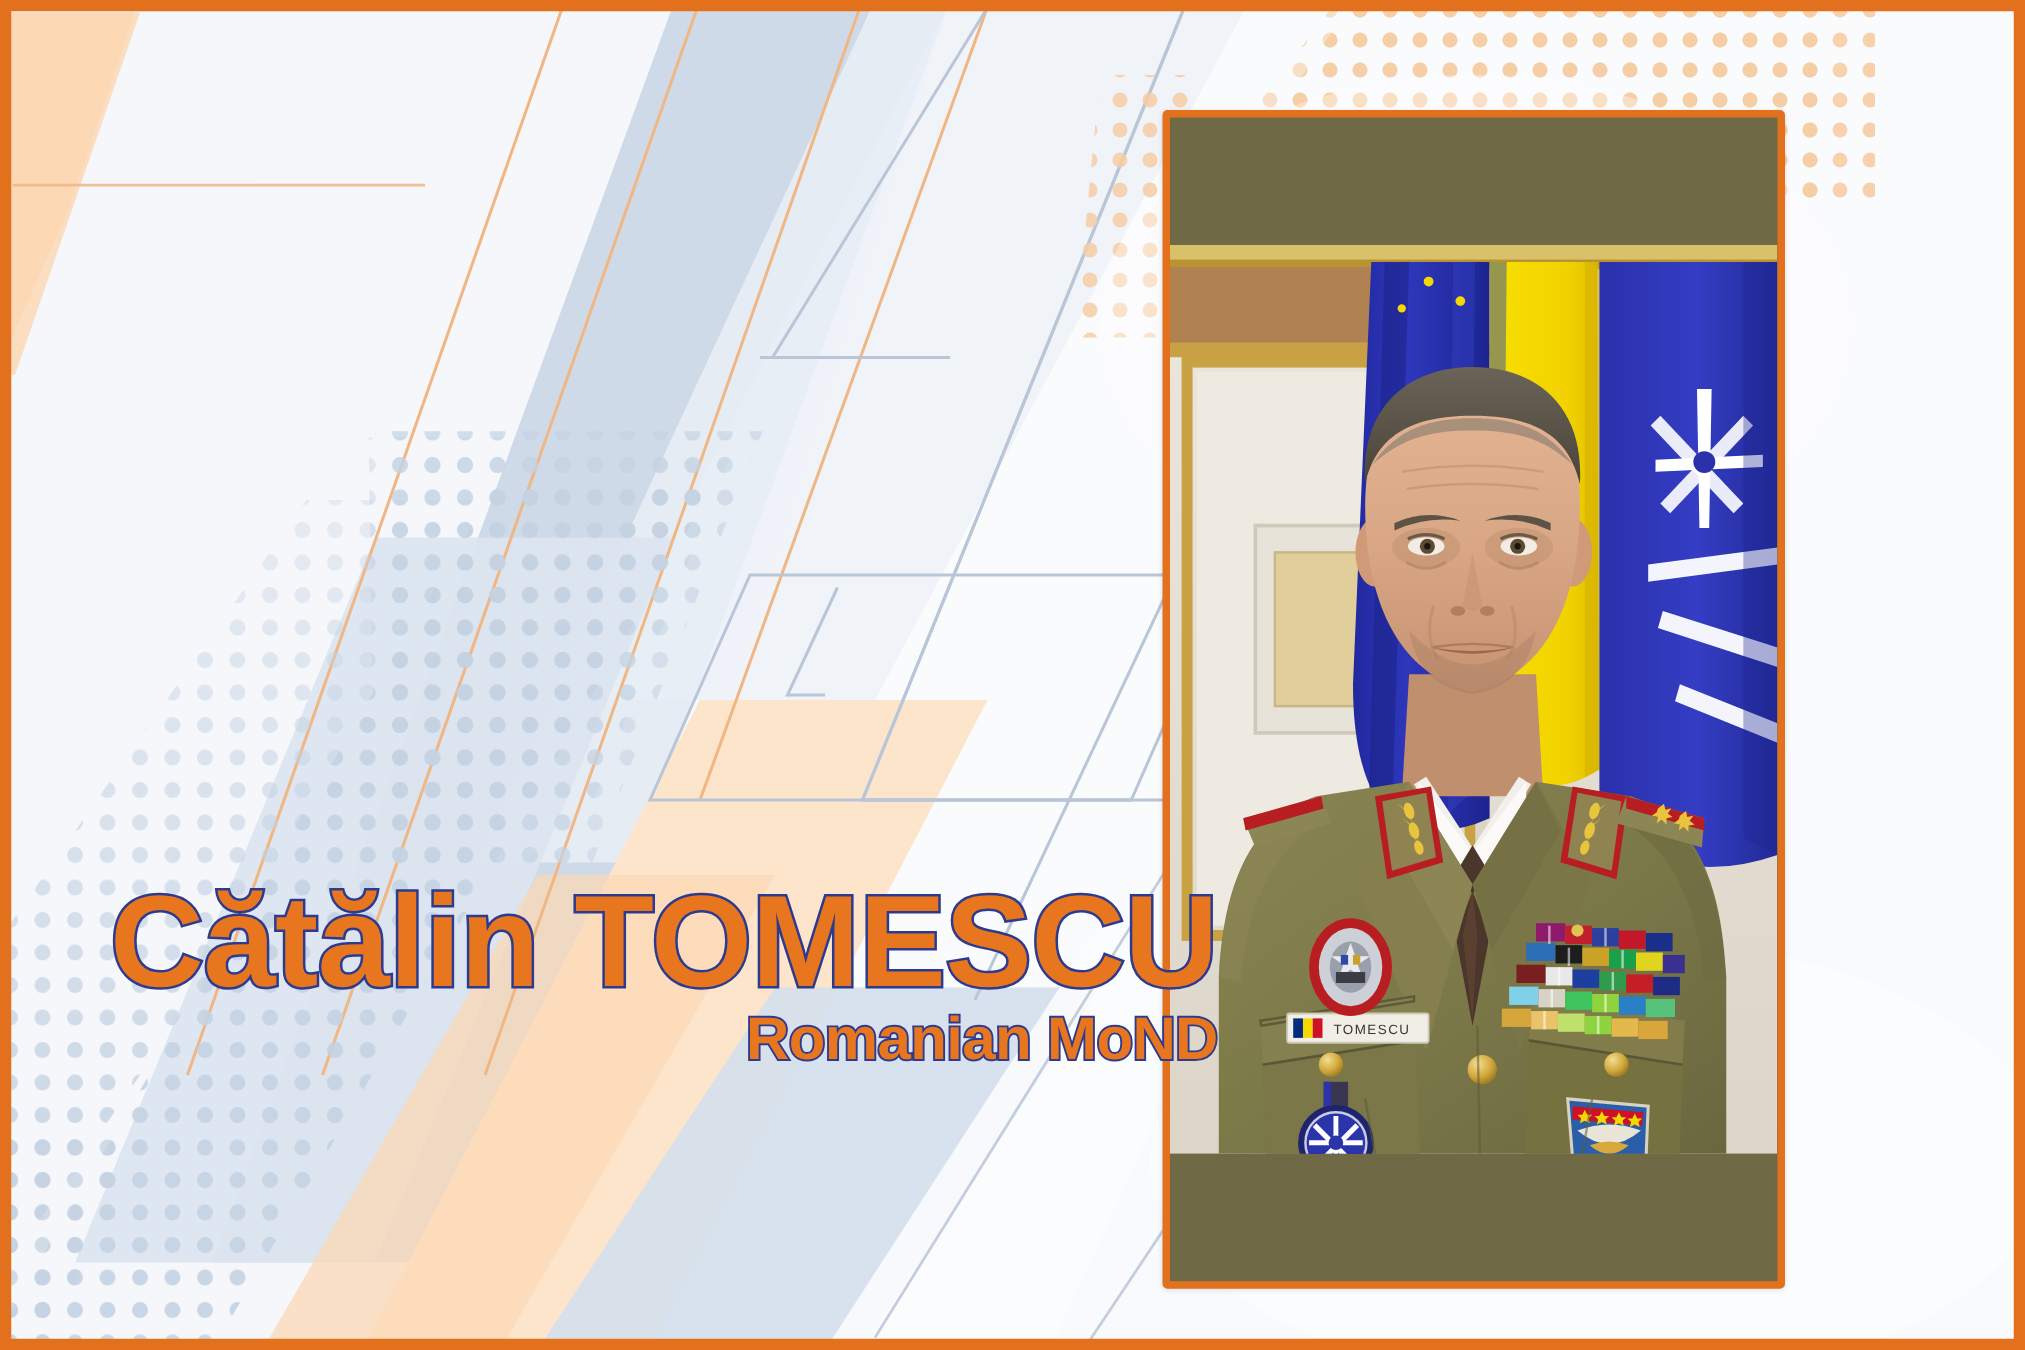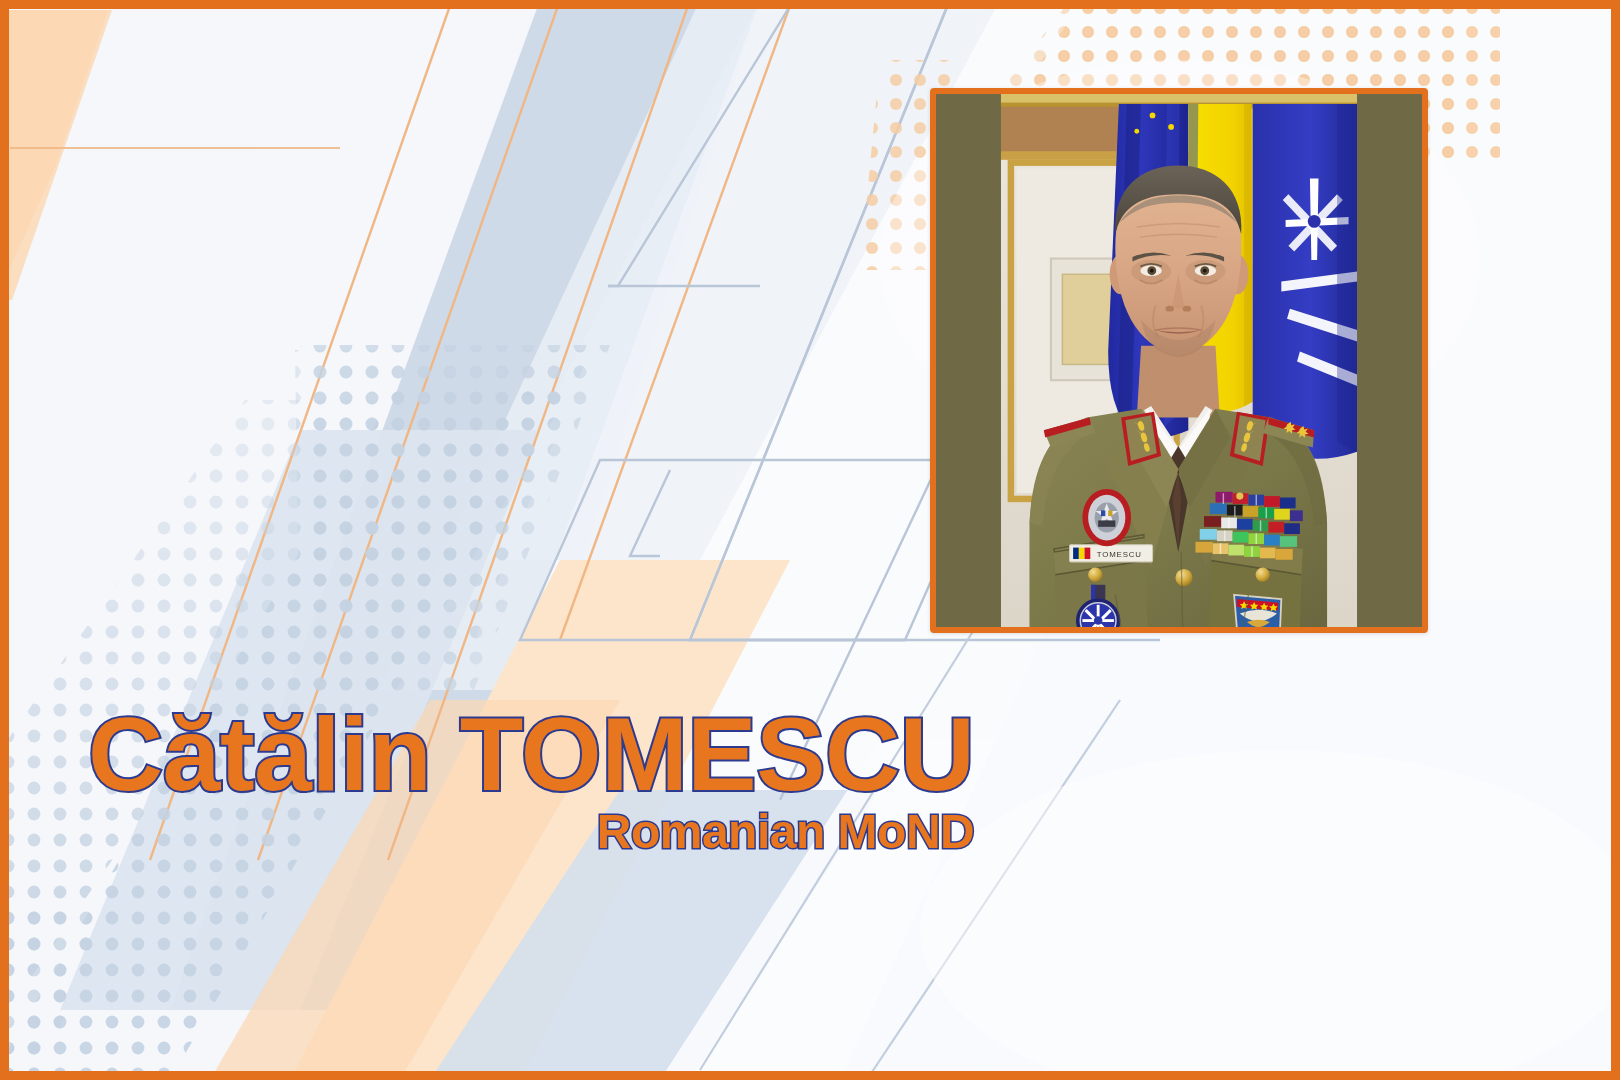--- a/index.html
+++ b/index.html
@@ -26,21 +26,21 @@
   }
 
   
   #bg{ position:absolute; inset:0; overflow:hidden; z-index:1; }
   #bg svg{ display:block; width:1620px; height:1080px; }
 
   
   #portrait-frame{
     position:absolute;
     left:930px; top:88px;
-    width:498px; height:545px;
+    width:498px; height:943px;
     border:6px solid #e2701d;
     border-radius:4px;
     background:#6f6a45;
     overflow:hidden;
     z-index:20;
     box-shadow:0 1px 4px rgba(0,0,0,.12);
   }
   #portrait-frame svg{ display:block; width:100%; height:100%; }
 
   

